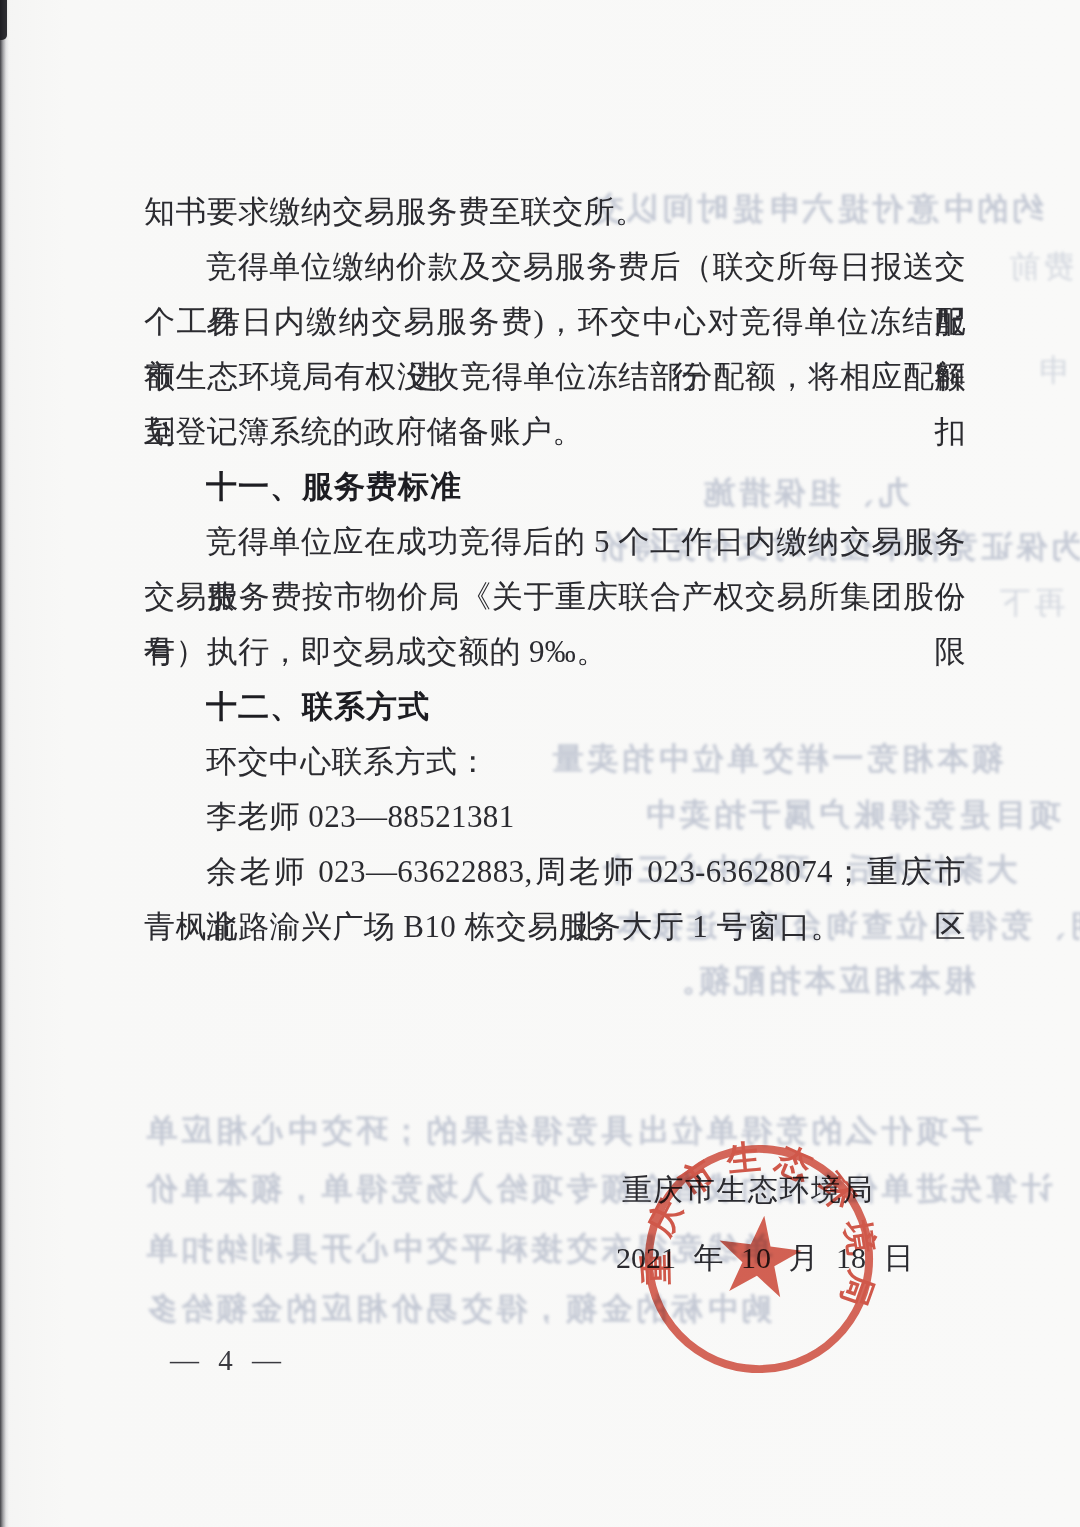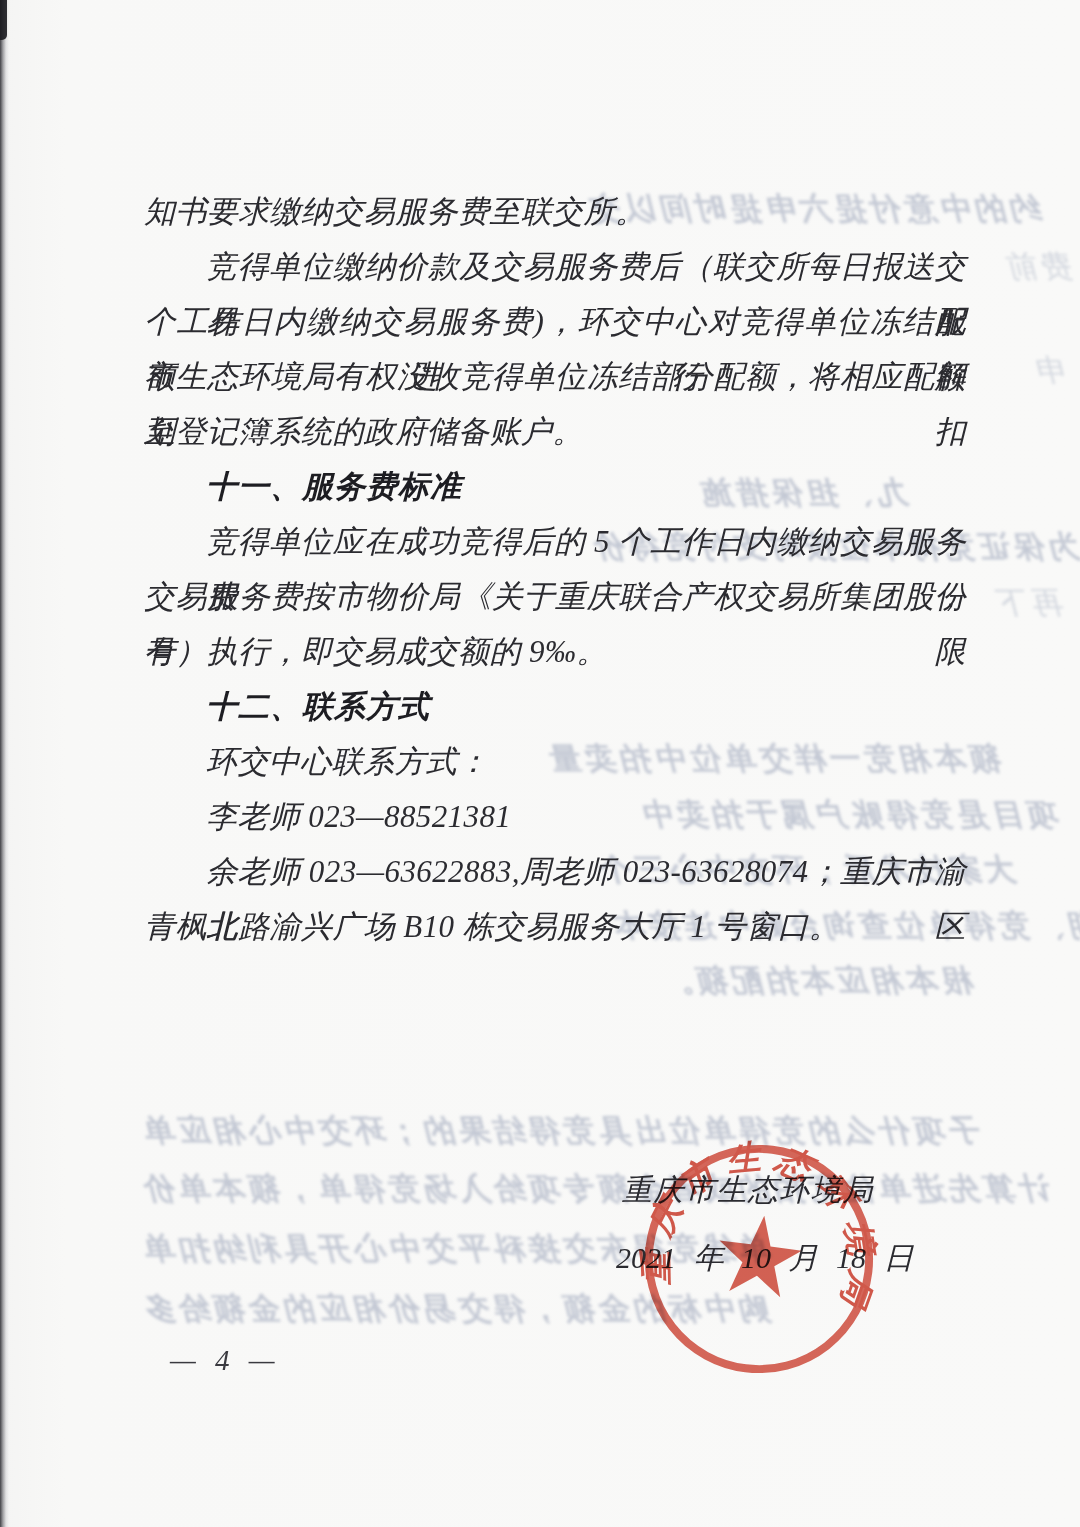--- a/index.html
+++ b/index.html
@@ -4,21 +4,20 @@
 <style>
   html,body{margin:0;padding:0;background:#e9e9ea;}
   .page{
     position:relative;
     width:1080px;height:1527px;
     margin:0 auto;
     background:linear-gradient(90deg,#f4f4f3 0%,#f8f8f7 6%,#f9f9f8 100%);
     overflow:hidden;
     font-family:"Liberation Serif","DejaVu Serif",serif;
     color:#2b2b30;
-    font-style:italic;
   }
   
   .edge-strip{
     position:absolute;left:0;top:0;width:9px;height:100%;
     background:linear-gradient(90deg,rgba(35,35,40,.85) 0px,rgba(60,60,68,.45) 3px,rgba(120,120,130,.15) 6px,rgba(0,0,0,0) 9px);
   }
   .corner-mark{
     position:absolute;left:0;top:0;width:7px;height:40px;
     background:rgba(25,25,30,.9);border-bottom-right-radius:5px;
   }

